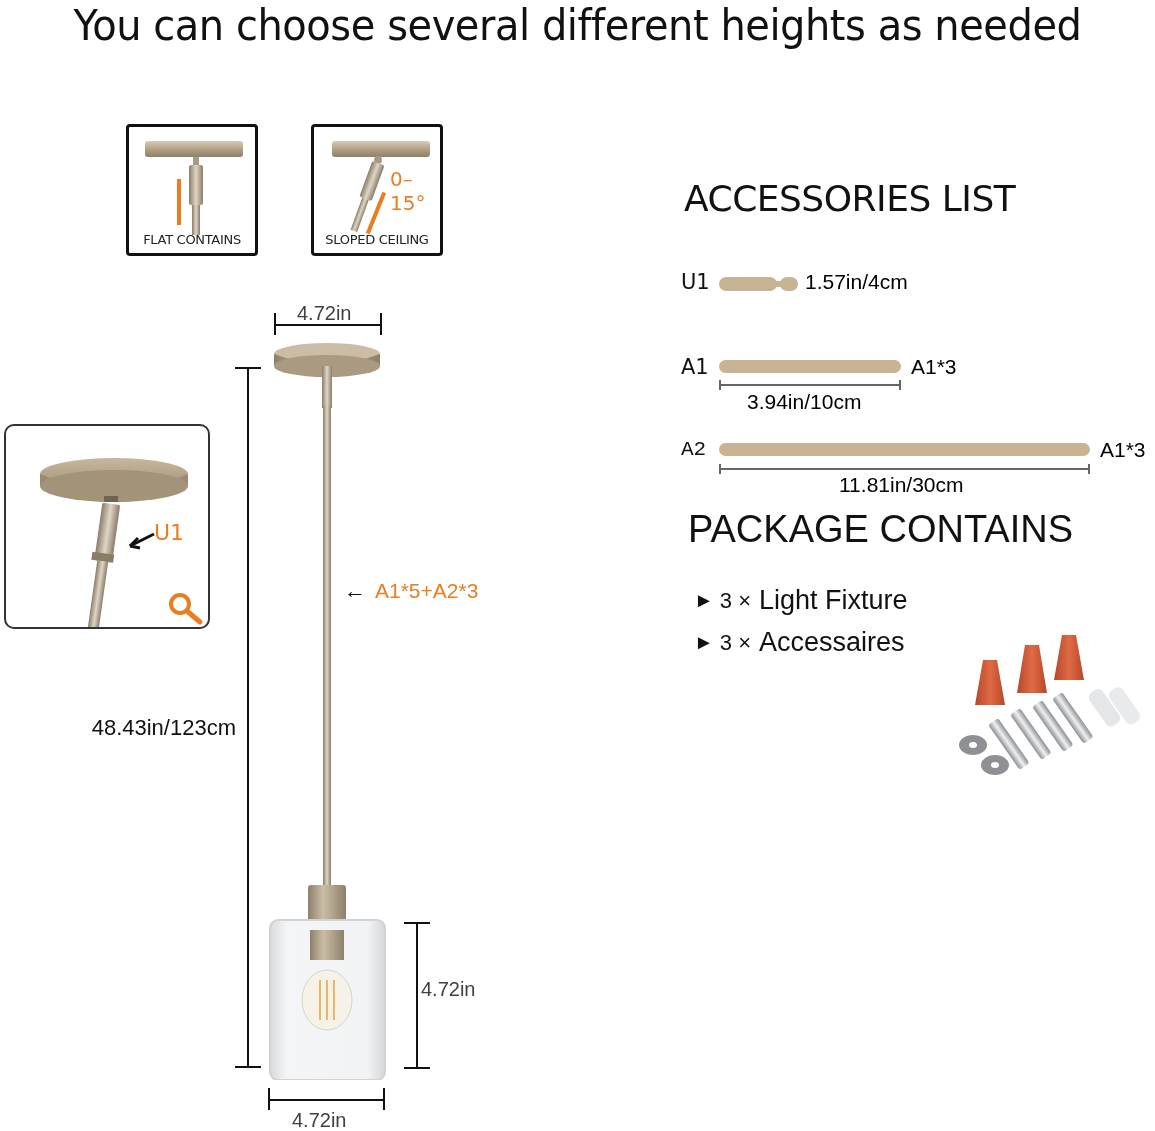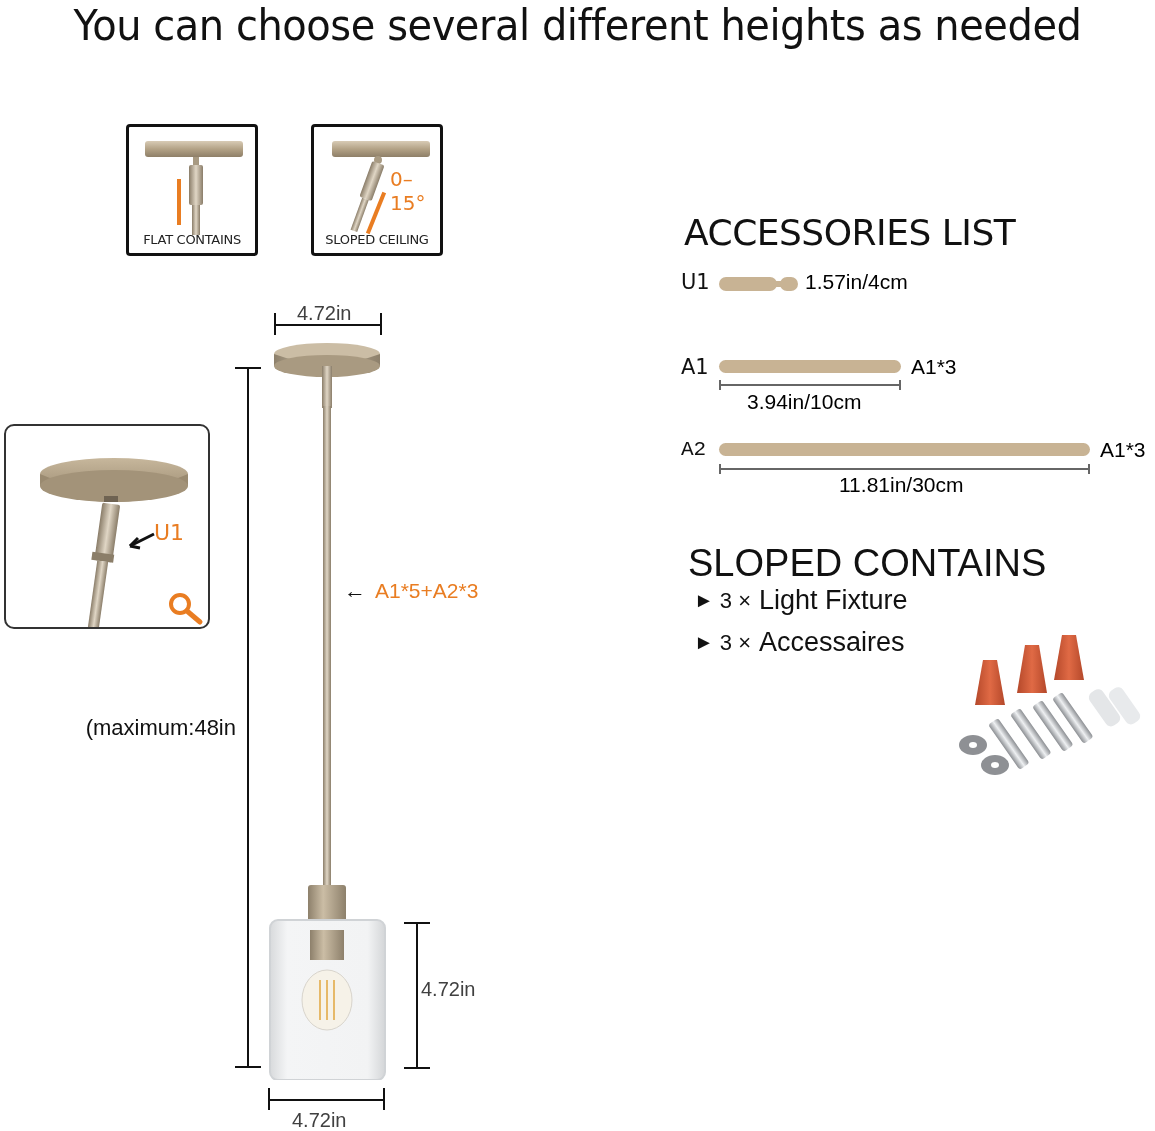--- a/index.html
+++ b/index.html
@@ -3,21 +3,21 @@
 <meta charset="utf-8">
 <style>
   html, body { margin:0; padding:0; background:#ffffff; }
   body { width:1155px; height:1131px; position:relative; overflow:hidden; font-family:"Liberation Sans", sans-serif; color:#111; }
   .abs { position:absolute; }
   .headline { left:0; top:0; width:1155px; text-align:center; font-family:"DejaVu Sans", sans-serif; font-size:43px; letter-spacing:-0.5px; line-height:50px; color:#111; transform:scaleX(0.93); transform-origin:center; }
   .ceil-box { width:132px; height:132px; border:3px solid #111; border-radius:4px; background:#fff; box-sizing:border-box; overflow:hidden; }
   .ceil-label { position:absolute; bottom:6px; left:0; width:100%; text-align:center; font-family:"DejaVu Sans", sans-serif; font-size:13px; color:#222; letter-spacing:-0.3px; }
   .orange { color:#e97d22; }
   .zoom-box { left:4px; top:424px; width:206px; height:205px; border:2px solid #333; border-radius:10px; box-sizing:border-box; overflow:hidden; background:#fff; }
-  .section-title { font-family:"DejaVu Sans", sans-serif; color:#111;margin-top:34px; }
+  .section-title { font-family:"DejaVu Sans", sans-serif; color:#111; }
   .acc-label { font-family:"DejaVu Sans", sans-serif; font-size:21px; color:#111; }
   .bar { background:#c8b394; border-radius:7px; height:13px; }
   .meas { height:10px; border-left:2px solid #666; border-right:2px solid #666; box-sizing:border-box; }
   .meas::after { content:""; position:absolute; left:0; right:0; top:4px; height:2px; background:#666; }
   .orange-text { color:#000000; font-size:21px; }
   .pkg-item { font-size:27px; color:#111; display:flex; align-items:center; }
   .pkg-item .tri { font-size:20px; margin-right:6px; }
   .pkg-item .qty { font-size:22px; margin-right:8px; }
   .dim-text { font-size:20px; color:#404040; }
   .vline { background:#111; width:2px; }
@@ -125,21 +125,21 @@
   <line x1="74" y1="640" x2="74" y2="680" stroke="#e6b968" stroke-width="2"></line>
 </svg>
 
 <div class="abs" style="left:344px;top:578px;font-size:22px;color:#111;">←</div>
 <div class="abs orange" style="left:375px;top:579px;font-size:21px;">A1*5+A2*3</div>
 
 <div class="abs vline" style="left:247px;top:367px;height:700px;"></div>
 <div class="abs hline" style="left:235px;top:367px;width:26px;"></div>
 <div class="abs hline" style="left:235px;top:1066px;width:26px;"></div>
 <div class="abs" style="left:20px;top:713px;width:216px;text-align:right;font-size:22px;line-height:30px;color:#111;">
-  <div>(maximum:48in</div>
+  <div>48.43in/123cm</div>
 </div>
 
 <div class="abs vline" style="left:416px;top:922px;height:147px;"></div>
 <div class="abs hline" style="left:404px;top:922px;width:26px;"></div>
 <div class="abs hline" style="left:404px;top:1067px;width:26px;"></div>
 <div class="abs dim-text" style="left:421px;top:978px;">4.72in</div>
 
 <div class="abs hline" style="left:269px;top:1099px;width:115px;"></div>
 <div class="abs vline" style="left:268px;top:1088px;height:22px;"></div>
 <div class="abs vline" style="left:383px;top:1088px;height:22px;"></div>
@@ -160,21 +160,21 @@
 <div class="abs orange-text" style="left:911px;top:355px;">A1*3</div>
 <div class="abs meas" style="left:719px;top:380px;width:182px;"></div>
 <div class="abs orange-text" style="left:747px;top:390px;">3.94in/10cm</div>
 
 <div class="abs acc-label" style="left:681px;top:438px;font-family:Liberation Mono, monospace;">A2</div>
 <div class="abs bar" style="left:719px;top:443px;width:371px;"></div>
 <div class="abs orange-text" style="left:1100px;top:438px;">A1*3</div>
 <div class="abs meas" style="left:719px;top:464px;width:371px;"></div>
 <div class="abs orange-text" style="left:803px;top:473px;margin-left:36px;">11.81in/30cm</div>
 
-<div class="abs section-title" style="left:688px;top:508px;font-family:'Liberation Sans',sans-serif;font-size:38px;">SLOPED CONTAINS</div>
+<div class="abs section-title" style="left:688px;top:508px;font-family:'Liberation Sans',sans-serif;font-size:38px;">PACKAGE CONTAINS</div>
 
 <div class="abs pkg-item" style="left:694px;top:585px;">
   <span class="tri">►</span>
   <span class="qty">3 ×</span>
   <span>Light Fixture</span>
 </div>
 <div class="abs pkg-item" style="left:694px;top:627px;">
   <span class="tri">►</span>
   <span class="qty">3 ×</span>
   <span>Accessaires</span>

